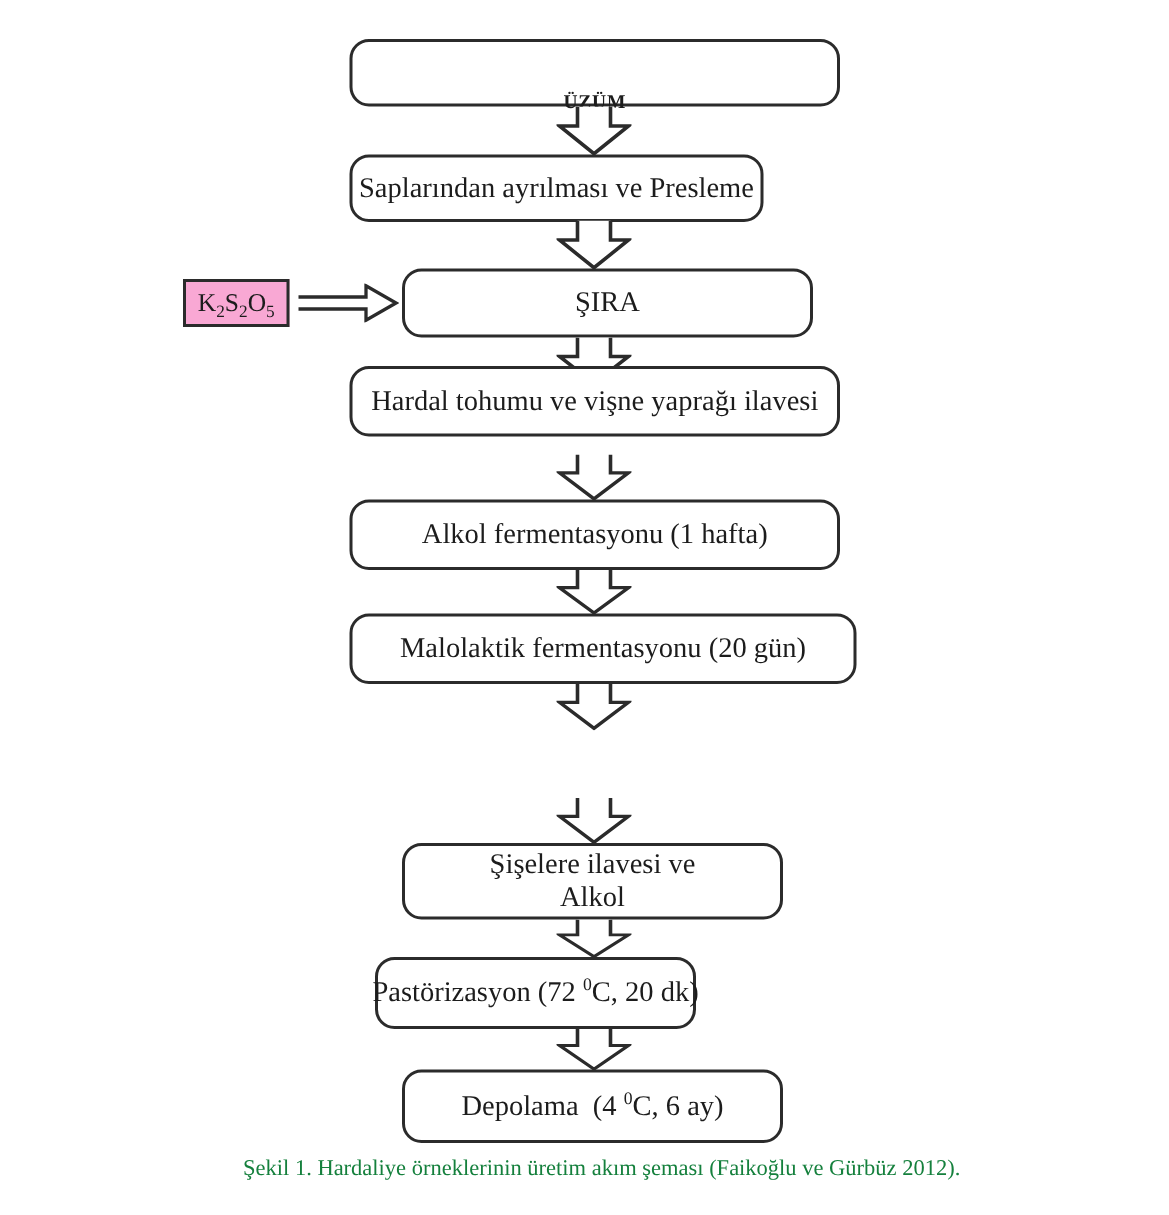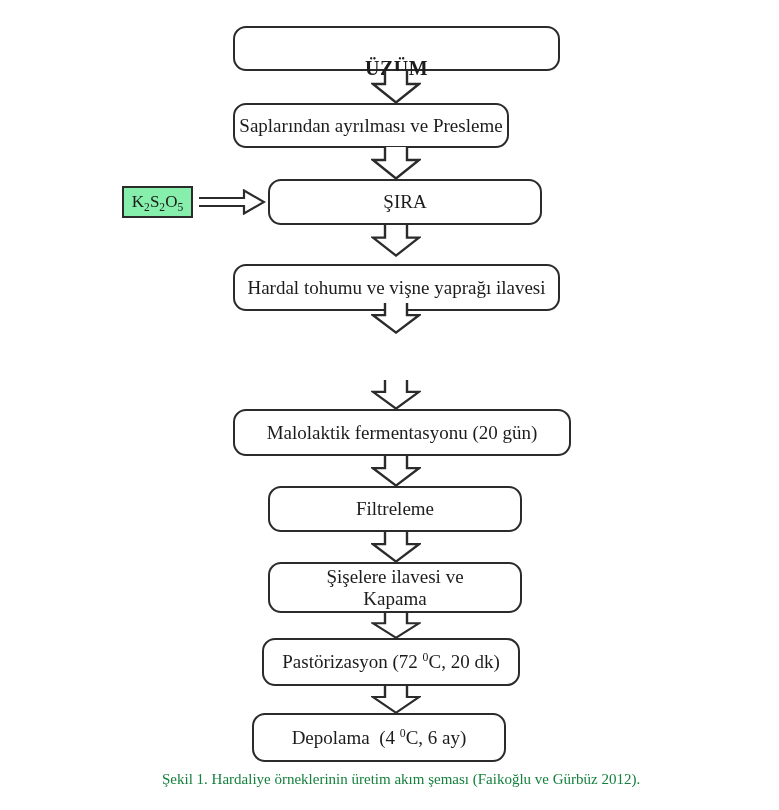--- a/index.html
+++ b/index.html
@@ -24,27 +24,27 @@
     background: #ffffff;
     display: flex;
     flex-direction: column;
     align-items: center;
     justify-content: center;
     text-align: center;
     font-size: 19px;
     line-height: 1.12;
     white-space: nowrap;
   }
-  .node.bold span { font-weight: bold; font-size: 20px; letter-spacing: 0.5px; margin-top: 40px; }
+  .node.bold span { font-weight: bold; font-size: 13px; letter-spacing: 0.5px; margin-top: 40px; }
   .side-box {
     position: absolute;
     box-sizing: border-box;
     border: 2.4px solid #2b2b2b;
     border-radius: 0;
-    background: #86efac;
+    background: #f9a8d4;
     display: flex;
     align-items: center;
     justify-content: center;
     font-size: 17px;
     white-space: nowrap;
   }
   .arrow { position: absolute; display: block; }
   sup-z, .sup {
     font-size: 0.62em;
     vertical-align: super;
@@ -96,69 +96,69 @@
   </svg>
 
   <div class="node" style="left:268px;top:179px;width:274px;height:46px">
     <span>ŞIRA</span>
   </div>
 
   <svg class="arrow" style="left:371px;top:225px;width:50px;height:32px" viewBox="0 0 50 33" preserveAspectRatio="none">
     <path d="M14 0 V13 H2 L25 31.5 L48 13 H36 V0" fill="#ffffff" stroke="#2b2b2b" stroke-width="2.4"></path>
   </svg>
 
-  <div class="node" style="left:233px;top:264px;width:327px;height:47px">
+  <div class="node" style="left:233px;top:244px;width:327px;height:47px">
     <span>Hardal tohumu ve vişne yaprağı ilavesi</span>
   </div>
 
   <svg class="arrow" style="left:371px;top:303px;width:50px;height:31px" viewBox="0 0 50 33" preserveAspectRatio="none">
     <path d="M14 0 V13 H2 L25 31.5 L48 13 H36 V0" fill="#ffffff" stroke="#2b2b2b" stroke-width="2.4"></path>
   </svg>
 
+  <div class="node" style="left:233px;top:333px;width:327px;height:47px">
+    <span>Alkol fermentasyonu (1 hafta)</span>
+  </div>
 
   <svg class="arrow" style="left:371px;top:380px;width:50px;height:30px" viewBox="0 0 50 33" preserveAspectRatio="none">
     <path d="M14 0 V13 H2 L25 31.5 L48 13 H36 V0" fill="#ffffff" stroke="#2b2b2b" stroke-width="2.4"></path>
   </svg>
 
   <div class="node" style="left:233px;top:409px;width:338px;height:47px">
     <span>Malolaktik fermentasyonu (20 gün)</span>
   </div>
 
   <svg class="arrow" style="left:371px;top:456px;width:50px;height:31px" viewBox="0 0 50 33" preserveAspectRatio="none">
     <path d="M14 0 V13 H2 L25 31.5 L48 13 H36 V0" fill="#ffffff" stroke="#2b2b2b" stroke-width="2.4"></path>
   </svg>
 
-  <div class="node" style="left:268px;top:486px;width:254px;height:46px">
-    <span>Filtreleme</span>
-  </div>
 
   <svg class="arrow" style="left:371px;top:532px;width:50px;height:31px" viewBox="0 0 50 33" preserveAspectRatio="none">
     <path d="M14 0 V13 H2 L25 31.5 L48 13 H36 V0" fill="#ffffff" stroke="#2b2b2b" stroke-width="2.4"></path>
   </svg>
 
   <div class="node" style="left:268px;top:562px;width:254px;height:51px">
     <span>Şişelere ilavesi ve</span>
-    <span>Kapama</span>
+    <span>Alkol</span>
   </div>
 
   <svg class="arrow" style="left:371px;top:613px;width:50px;height:26px" viewBox="0 0 50 33" preserveAspectRatio="none">
     <path d="M14 0 V13 H2 L25 31.5 L48 13 H36 V0" fill="#ffffff" stroke="#2b2b2b" stroke-width="2.4"></path>
   </svg>
 
-  <div class="node" style="left:262px;top:638px;width:258px;height:48px">
+  <div class="node" style="left:250px;top:638px;width:214px;height:48px">
     <span>
       <span>Pastörizasyon (72 </span><span class="sup">0</span><span>C, 20 dk)</span>
     </span>
   </div>
 
   <svg class="arrow" style="left:371px;top:686px;width:50px;height:28px" viewBox="0 0 50 33" preserveAspectRatio="none">
     <path d="M14 0 V13 H2 L25 31.5 L48 13 H36 V0" fill="#ffffff" stroke="#2b2b2b" stroke-width="2.4"></path>
   </svg>
 
-  <div class="node" style="left:252px;top:713px;width:254px;height:49px">
+  <div class="node" style="left:268px;top:713px;width:254px;height:49px">
     <span>
       <span>Depolama&nbsp; (4 </span><span class="sup">0</span><span>C, 6 ay)</span>
     </span>
   </div>
 
   <div class="caption">Şekil 1. Hardaliye örneklerinin üretim akım şeması (Faikoğlu ve Gürbüz 2012).</div>
 
 </div>
 
 </body></html>

